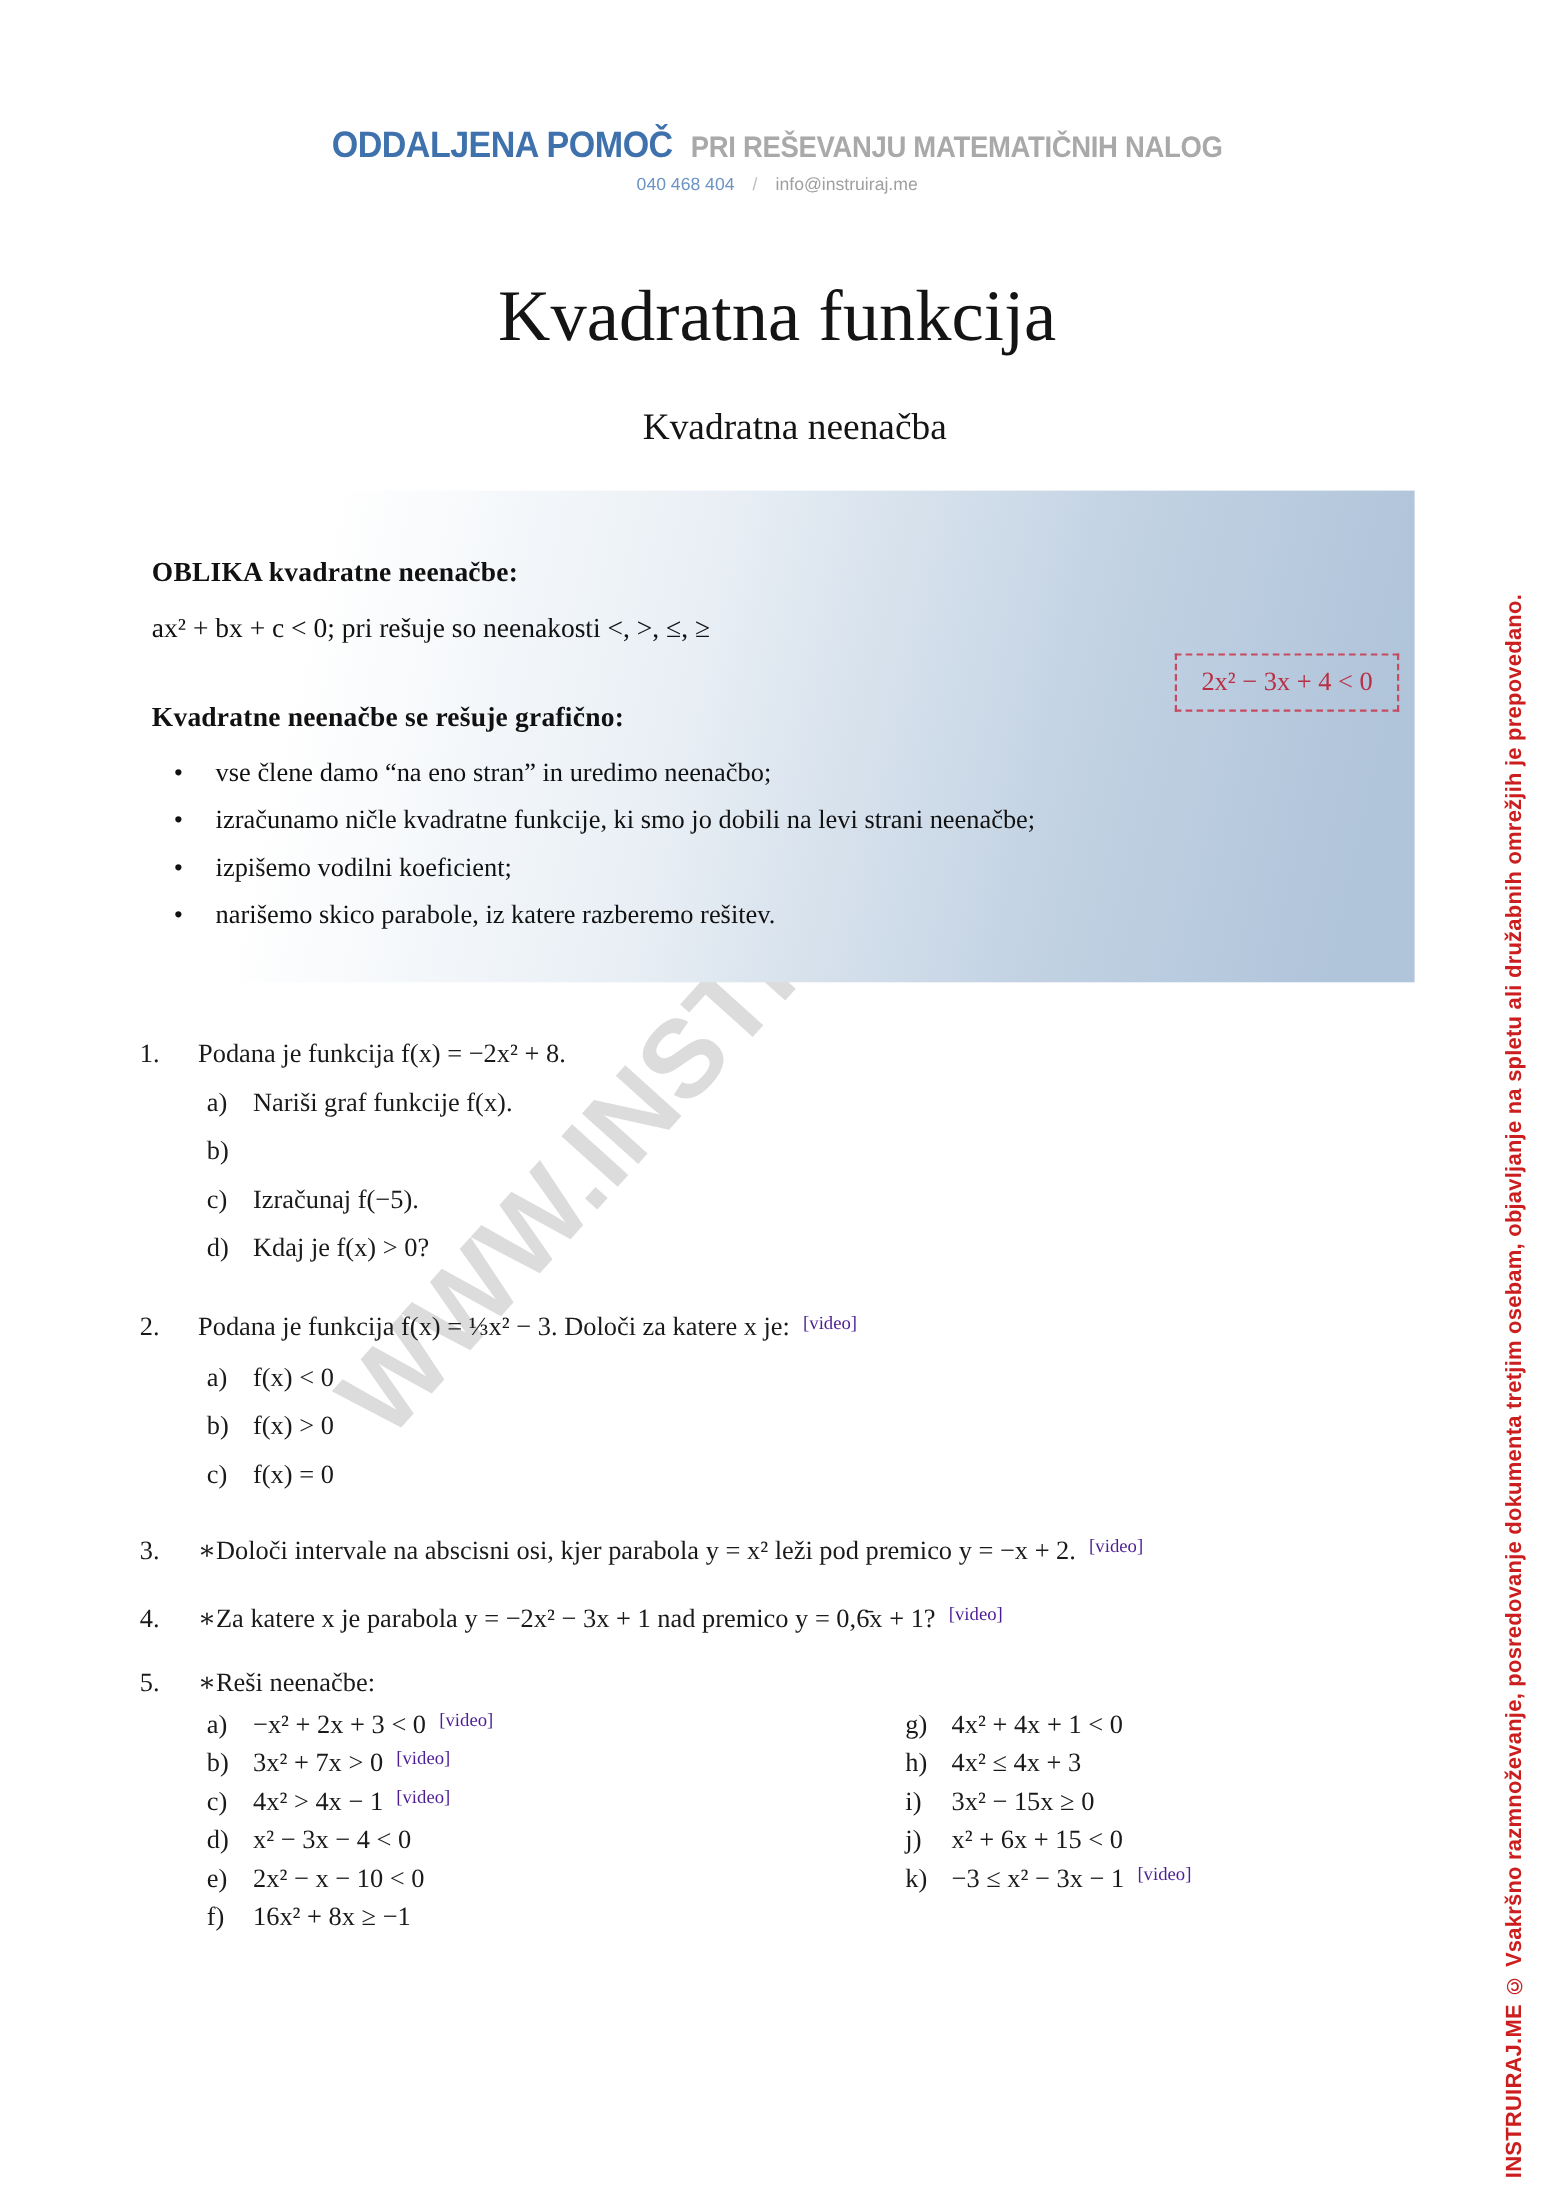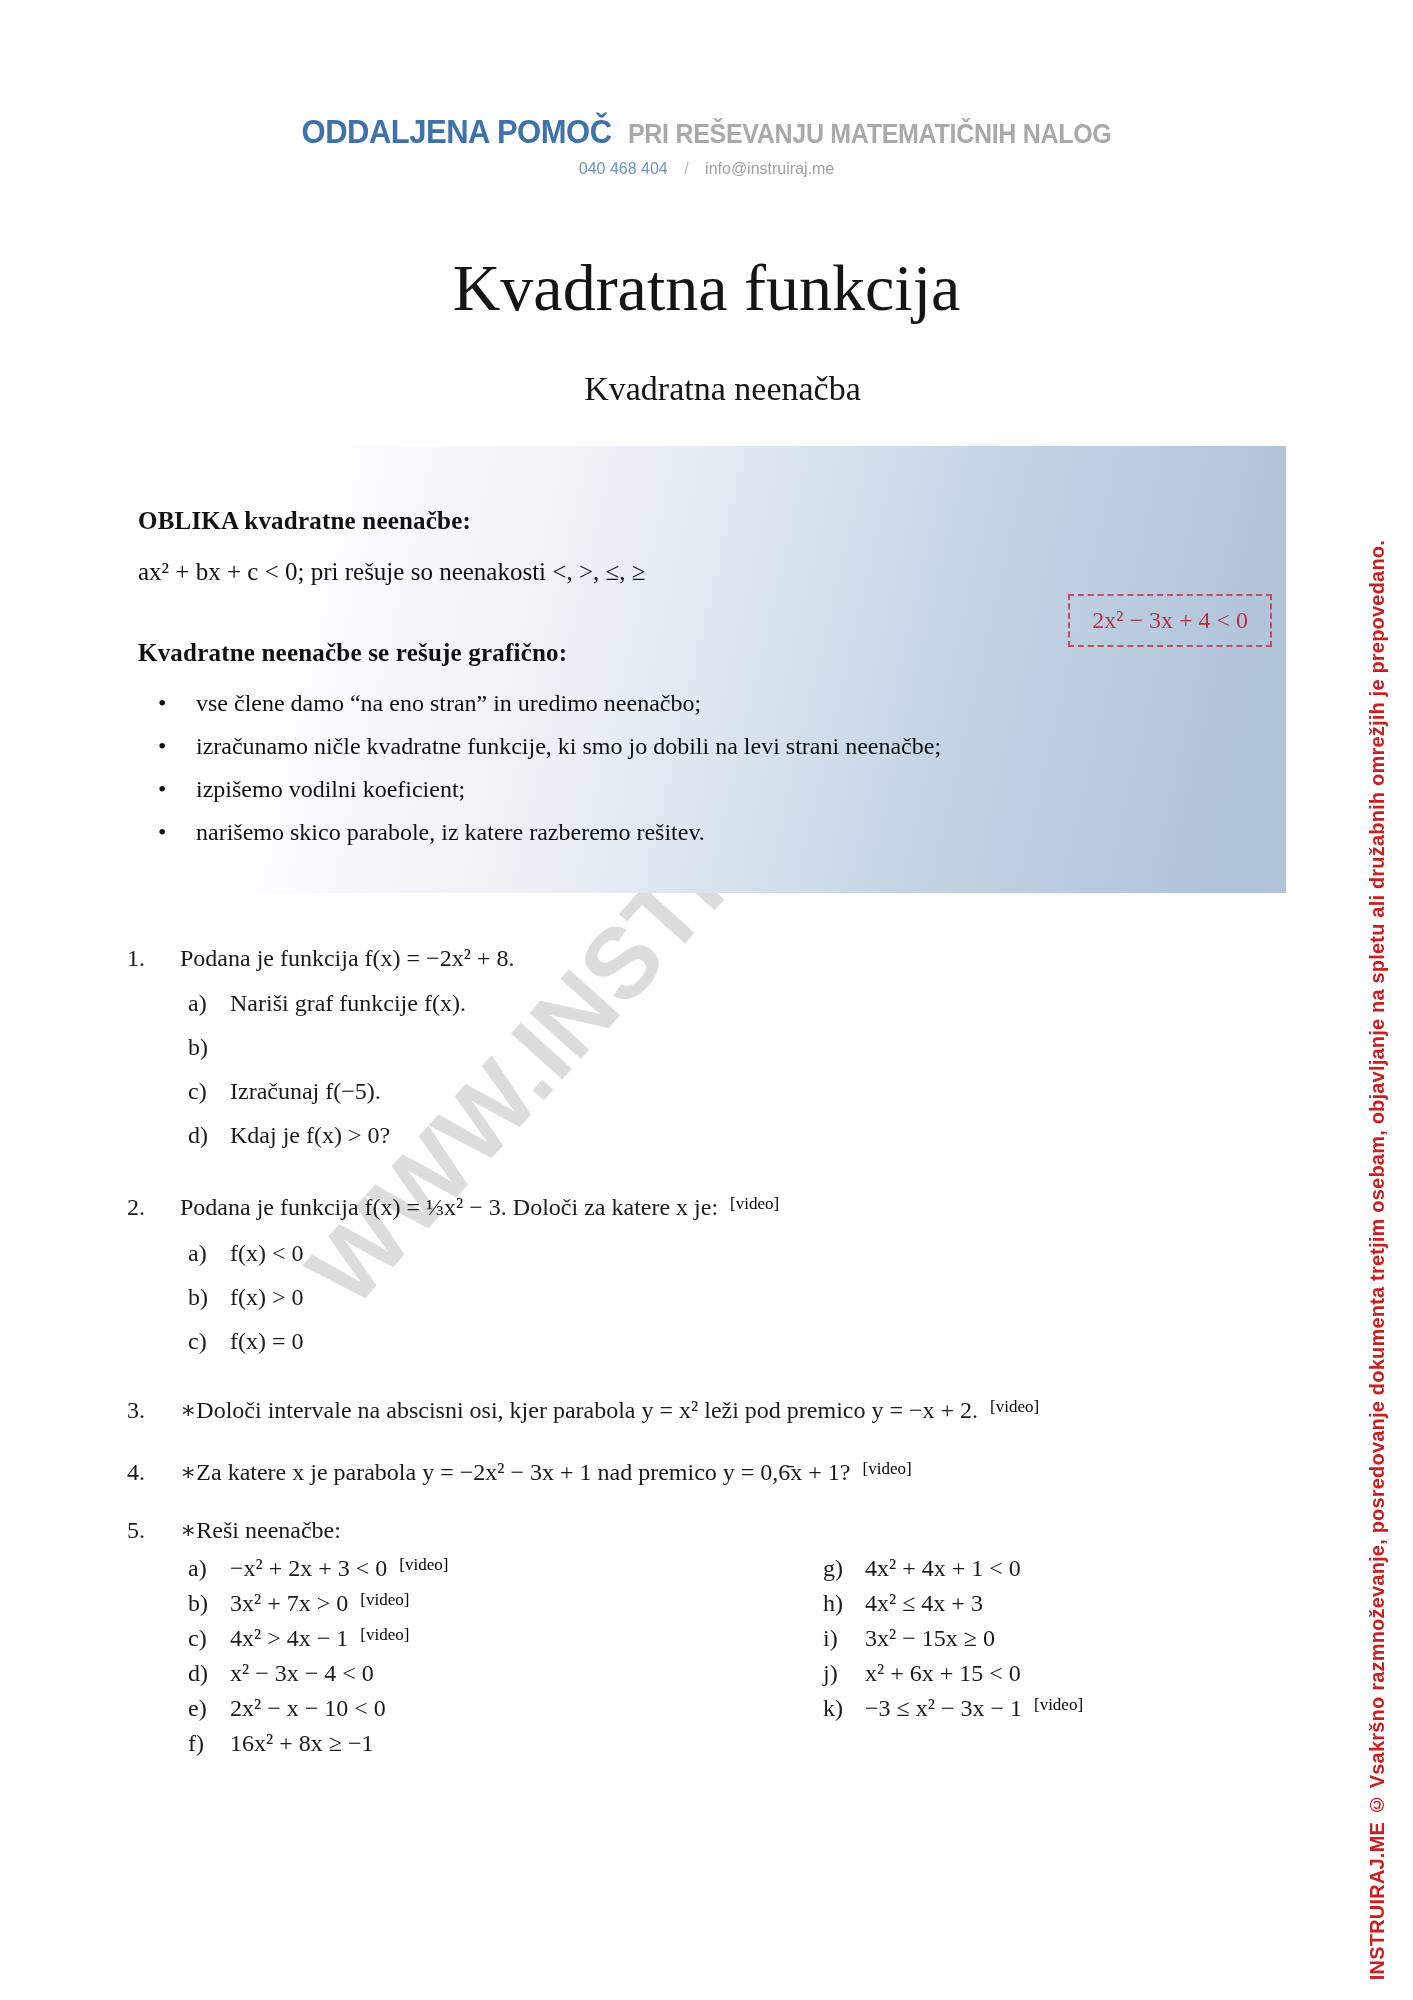--- a/index.html
+++ b/index.html
@@ -64,21 +64,21 @@
   .prob2 .p-row { line-height:48px; }
   .prob3 { margin-bottom:16px; }
   .prob3 .p-row, .prob4 .p-row { line-height:46px; }
   .prob4 { margin-bottom:14px; }
   .prob5 .p-row { line-height:42px; }
   .grid5 { display:flex; margin-left:61px; }
   .col-l { width:635px; flex:none; }
   .col-r { flex:1; }
   .grid5 .sub-row { margin-left:0; line-height:35px; }
   sup.video {
-    font-size:17px; color:#000000; margin-left:12px; line-height:0;
+    font-size:17px; color:#4c1d95; margin-left:12px; line-height:0;
     vertical-align:6px; cursor:pointer;
   }
 
   
   .pfooter { position:absolute; top:1874px; left:0; width:100%; height:24px;
              font-family:"Liberation Sans","DejaVu Sans",sans-serif;
              font-size:18px; color:#9e9e9e; letter-spacing:-0.2px; }
   .f-site { position:absolute; left:480px; }
   .f-doc  { position:absolute; left:656px; }
   .f-page { position:absolute; left:1316px; }

